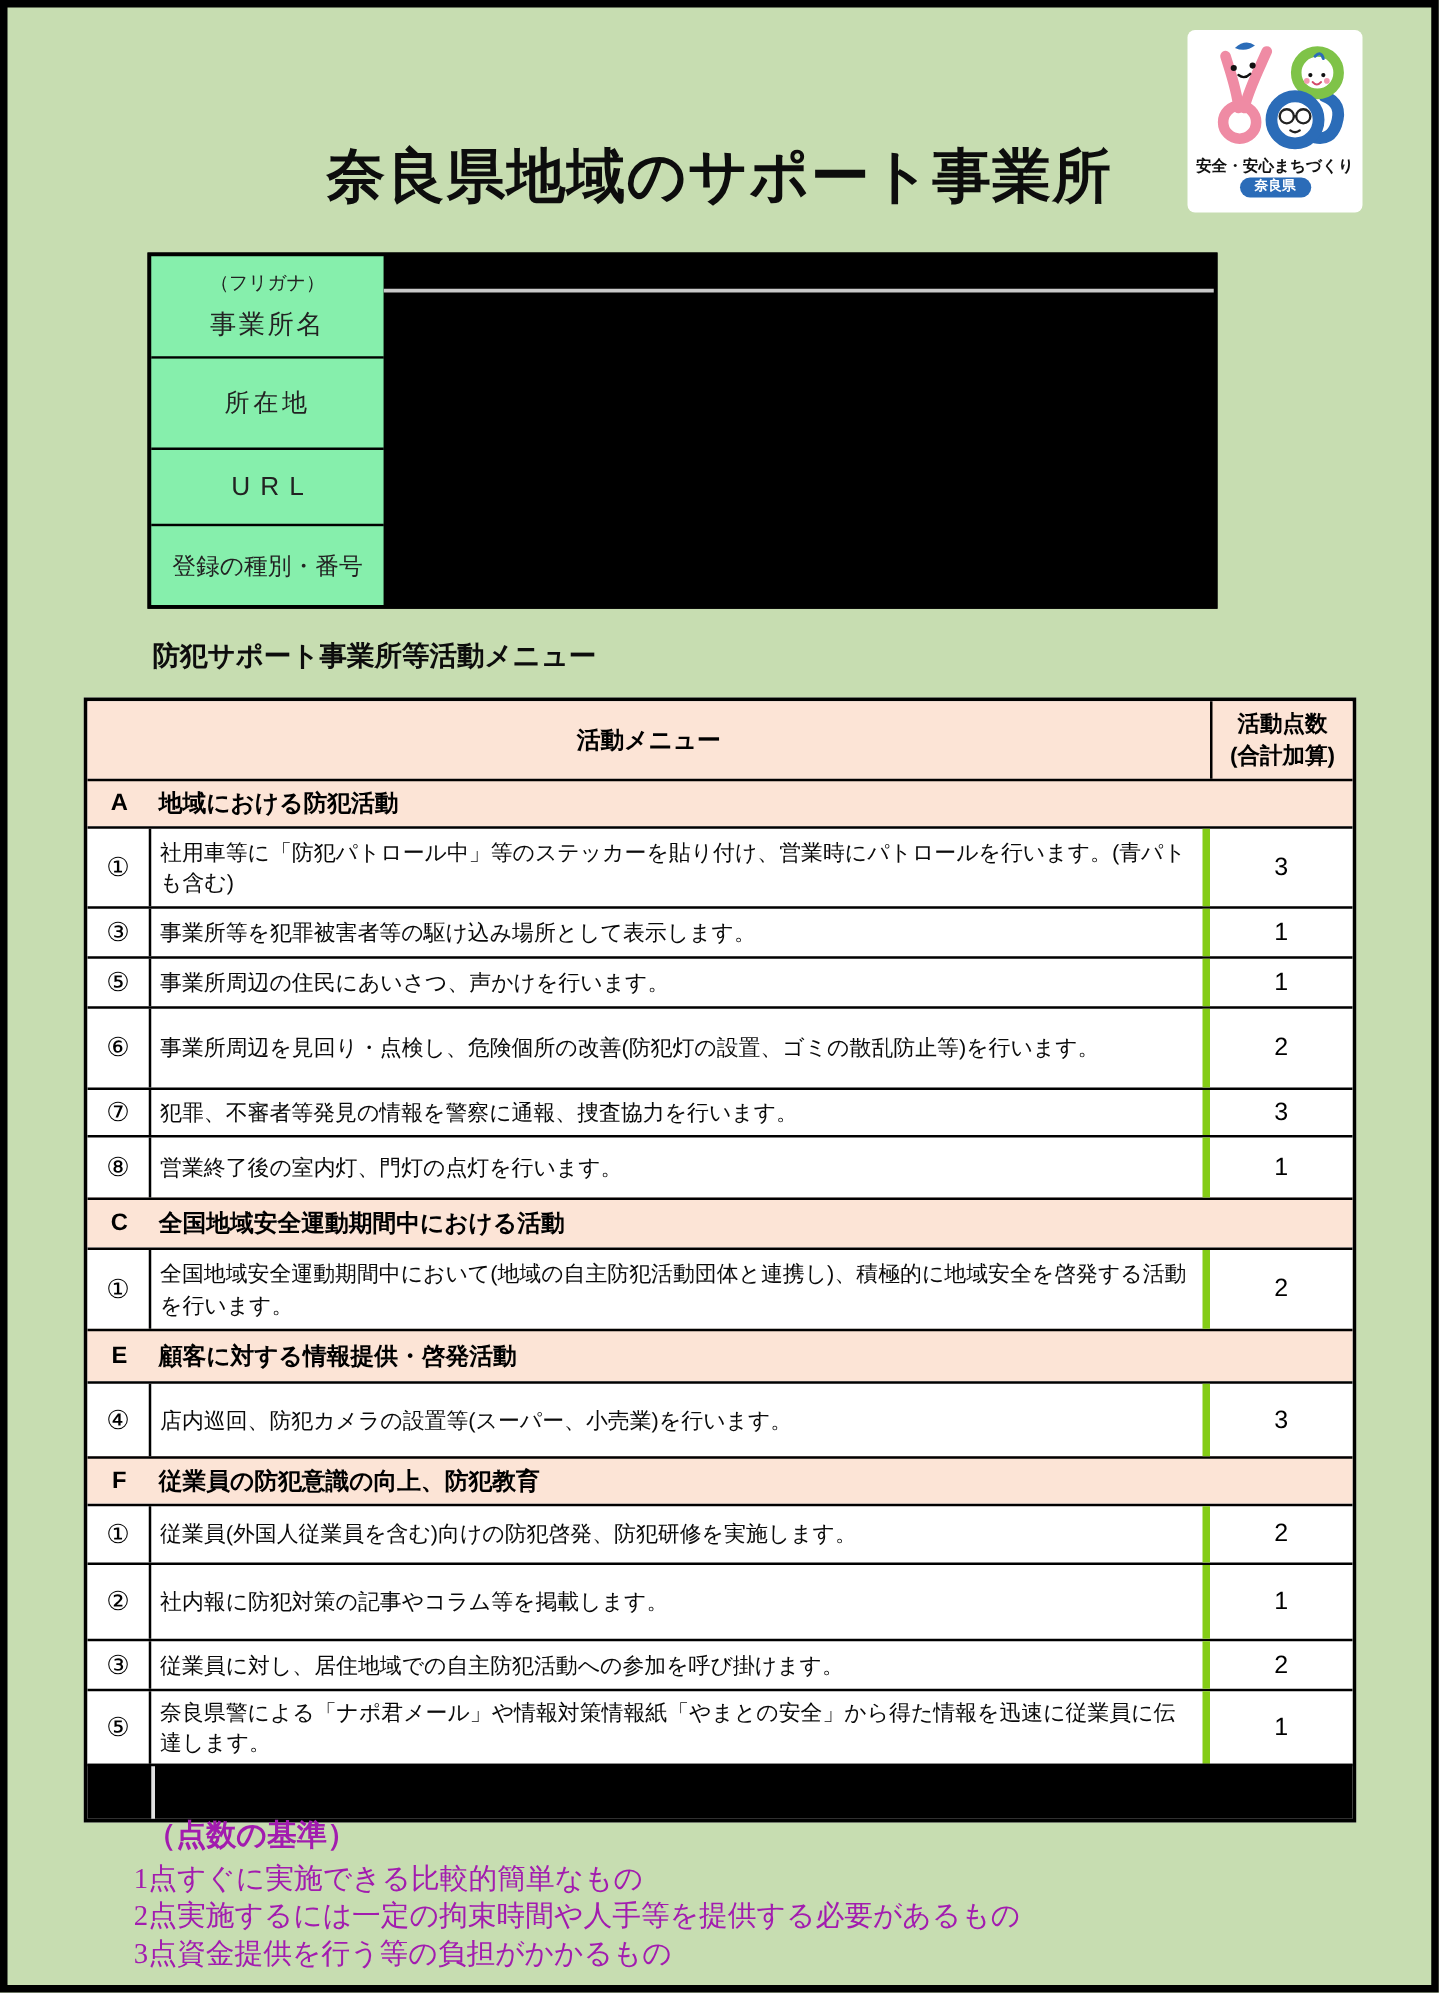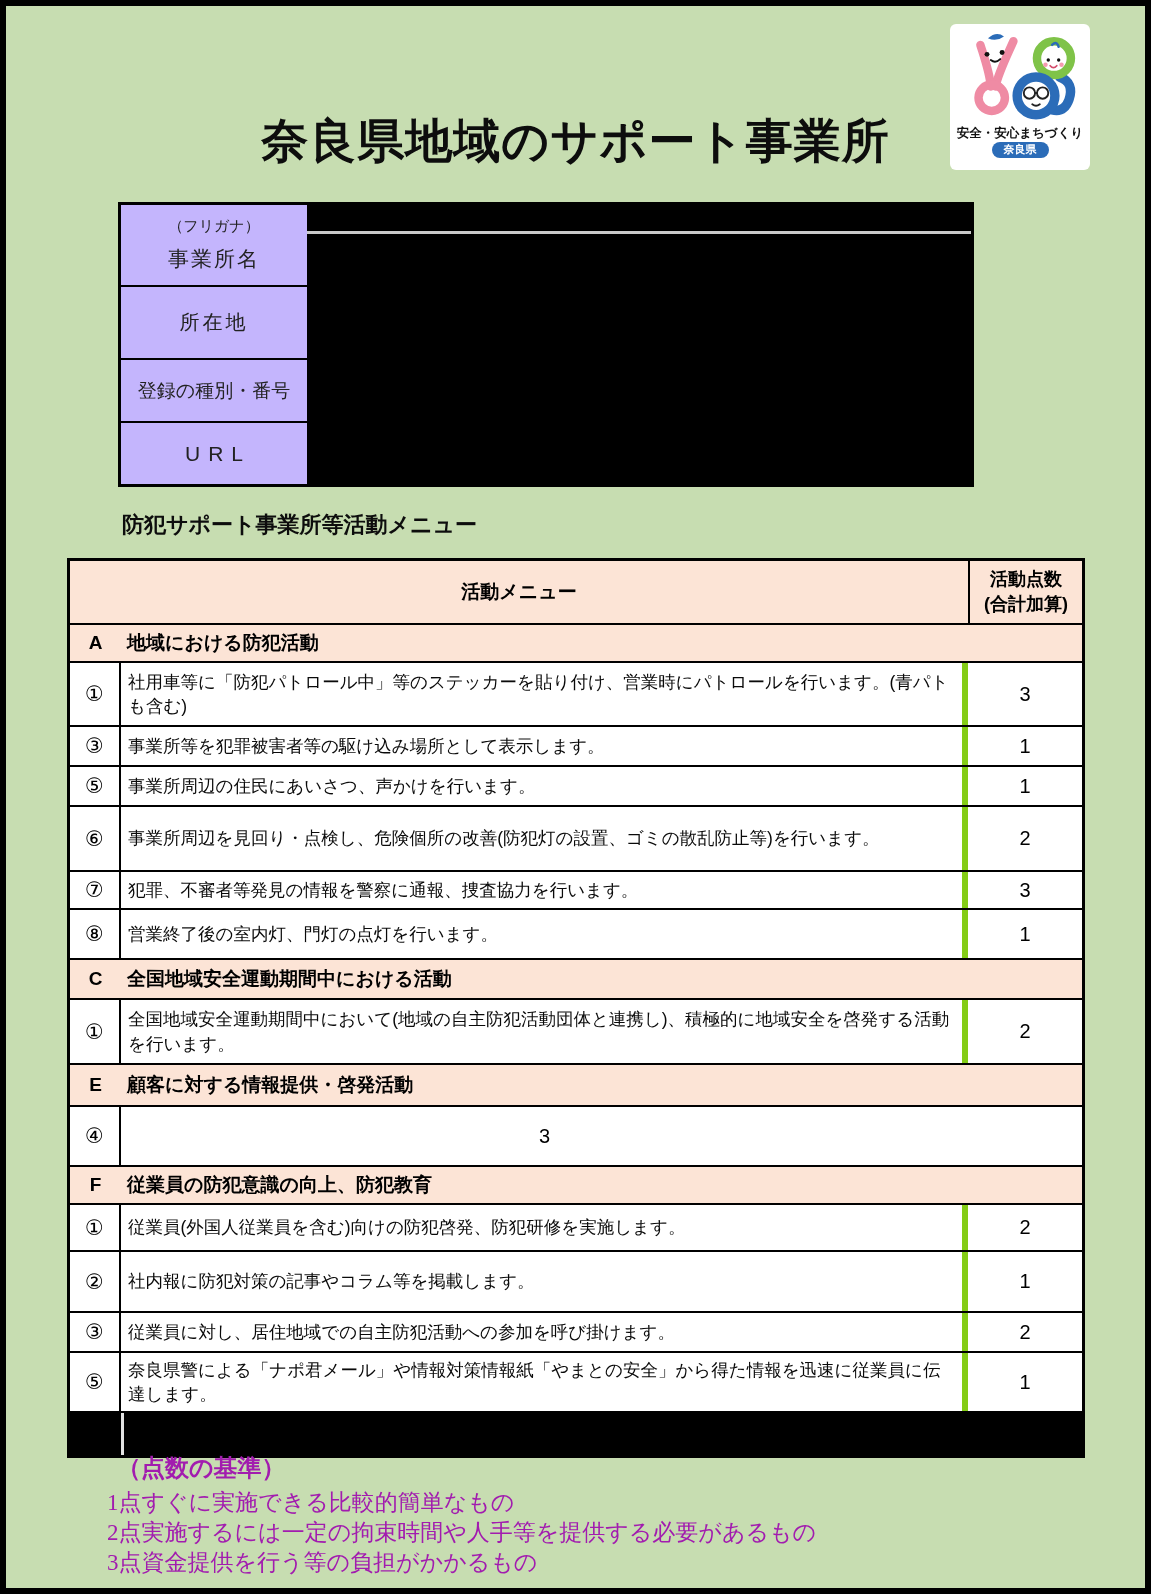--- a/index.html
+++ b/index.html
@@ -31,21 +31,21 @@
     border-radius:9px; padding:1px 12px 2px 12px; line-height:13px;
   }
 
   
   .info-form {
     position:absolute; left:112px; top:196px; width:856px; height:285px;
     box-sizing:border-box; border:3px solid #000; background:#000;
   }
   .info-labels { position:absolute; left:0; top:0; width:186px; height:100%; }
   .info-label-cell {
-    box-sizing:border-box; background:#c4b5fd; border-bottom:2px solid #000;
+    box-sizing:border-box; background:#86efac; border-bottom:2px solid #000;
     display:flex; flex-direction:column; align-items:center; justify-content:center;
     color:#222;
   }
   .info-label-cell:last-child { border-bottom:none; }
   .furigana { font-size:15px; margin-bottom:9px; }
   .biglabel { font-size:21px; letter-spacing:2px; }
   .midlabel { font-size:20px; letter-spacing:3px; }
   .url-label { font-size:21px; letter-spacing:8px; padding-left:8px; }
   .reg-label { font-size:19px; letter-spacing:0px; }
   .info-redaction { position:absolute; left:186px; top:0; right:0; bottom:0; background:#000; }
@@ -141,25 +141,25 @@
 
   <div class="info-form">
     <div class="info-labels">
       <div class="info-label-cell" style="height:82px;">
         <span class="furigana">（フリガナ）</span>
         <span class="biglabel">事業所名</span>
       </div>
       <div class="info-label-cell" style="height:73px;">
         <span class="midlabel">所在地</span>
       </div>
+      <div class="info-label-cell" style="height:61px;">
+        <span class="url-label">URL</span>
+      </div>
       <div class="info-label-cell" style="height:63px;">
         <span class="reg-label">登録の種別・番号</span>
-      </div>
-      <div class="info-label-cell" style="height:61px;">
-        <span class="url-label">URL</span>
       </div>
     </div>
     <div class="info-redaction">
       <div class="furigana-divider"></div>
     </div>
   </div>
 
   <h2 class="menu-title">防犯サポート事業所等活動メニュー</h2>
 
   <div class="menu-table">
@@ -213,20 +213,21 @@
           <div class="cell-num">①</div>
           <div class="cell-text">全国地域安全運動期間中において(地域の自主防犯活動団体と連携し)、積極的に地域安全を啓発する活動を行います。</div>
           <div class="cell-points">2</div>
         </div>
         <div class="menu-row section" style="height: 42px;">
           <div class="cell-code">E</div>
           <div class="cell-slabel">顧客に対する情報提供・啓発活動</div>
         </div>
         <div class="menu-row item" style="height: 60px;">
           <div class="cell-num">④</div>
+          <div class="cell-text">店内巡回、防犯カメラの設置等(スーパー、小売業)を行います。</div>
           <div class="cell-points">3</div>
         </div>
         <div class="menu-row section" style="height: 38px;">
           <div class="cell-code">F</div>
           <div class="cell-slabel">従業員の防犯意識の向上、防犯教育</div>
         </div>
         <div class="menu-row item" style="height: 47px;">
           <div class="cell-num">①</div>
           <div class="cell-text">従業員(外国人従業員を含む)向けの防犯啓発、防犯研修を実施します。</div>
           <div class="cell-points">2</div>

